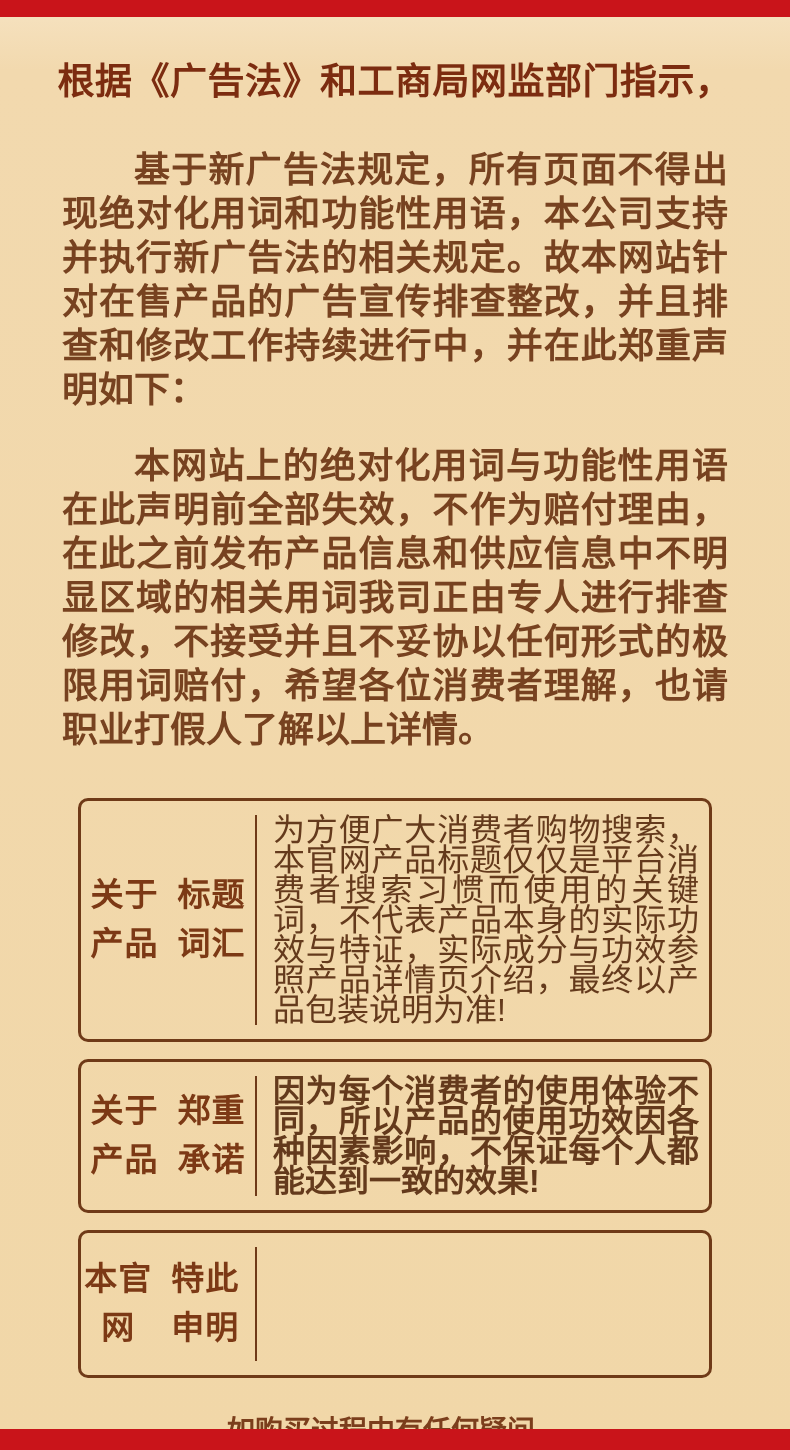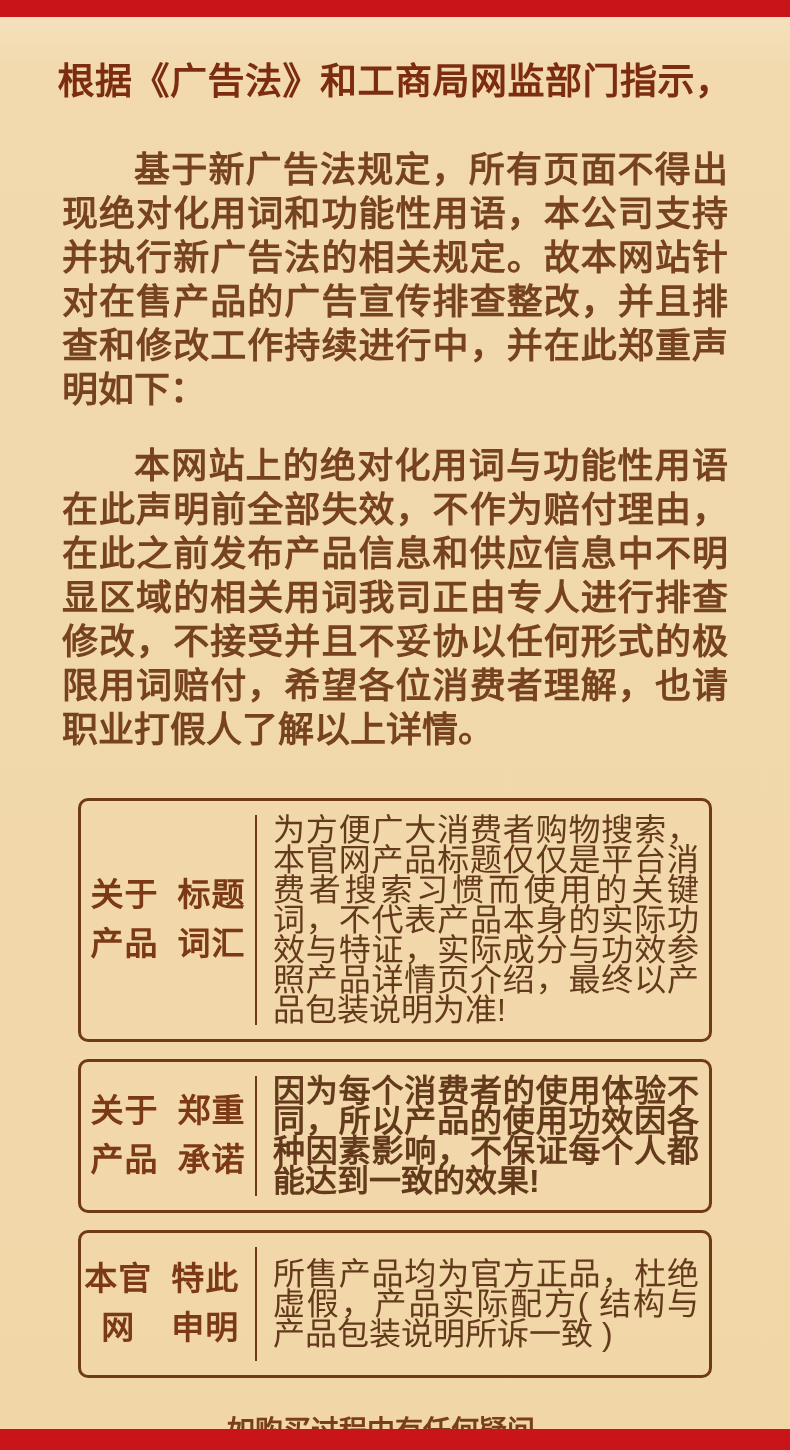--- a/index.html
+++ b/index.html
@@ -132,21 +132,20 @@
       <div class="box-text" style="color: rgb(100, 58, 28); font-weight: bold;">因为每个消费者的使用体验不同，所以产品的使用功效因各种因素影响，不保证每个人都能达到一致的效果!</div>
     </div>
 
     <div class="notice-box nb-3" style="border-color: rgb(111, 58, 24);">
       <div class="box-label" style="color: rgb(124, 57, 21);">
           <span>本官网</span>
           <br>
           <span>特此申明</span>
         </div>
       <div class="box-divider" style="background: rgb(111, 58, 24);"></div>
-      <div class="box-text" style="color: rgb(100, 58, 28);">所售产品均为官方正品，杜绝虚假，产品实际配方( 结构与产品包装说明所诉一致 )</div>
     </div>
 
   </section>
 
   <p class="footer-note" style="color: rgb(123, 62, 28);"><span>如购买过程中有任何疑问，</span><br></p>
 
   <div class="bar bottom" style="background: rgb(201, 20, 26);"></div>
 
 </div>
 

